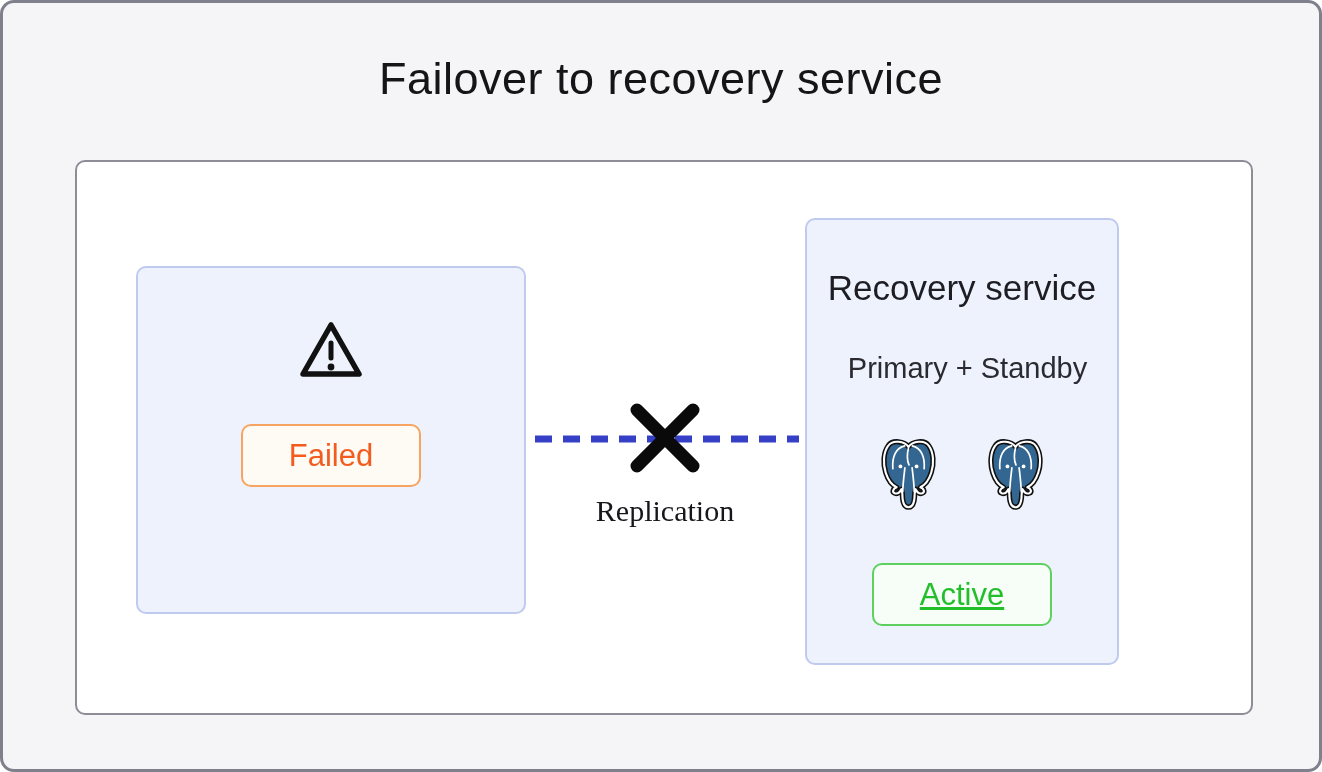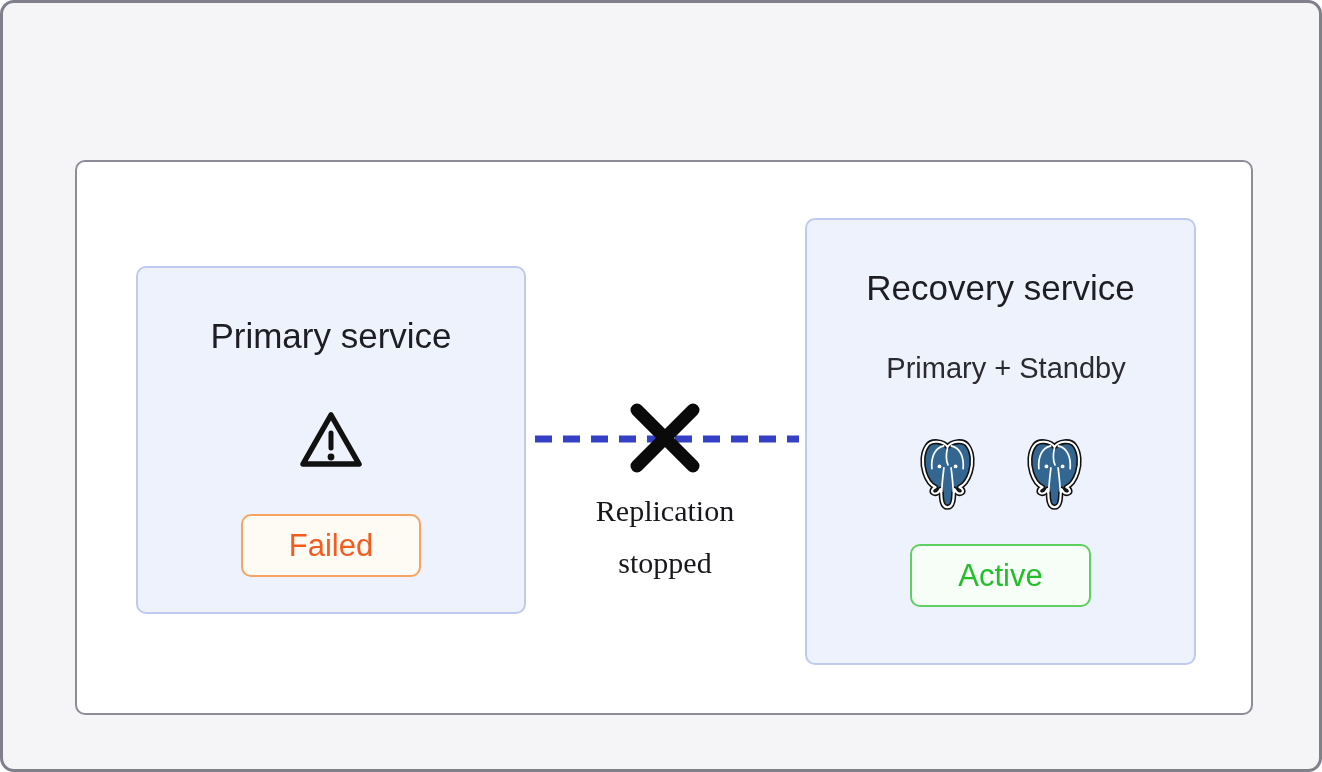--- a/index.html
+++ b/index.html
@@ -14,56 +14,56 @@
   }
   .panel {
     position:absolute; left:72px; top:157px; width:1178px; height:555px; box-sizing:border-box;
     background:#ffffff; border:2px solid #8d8d98; border-radius:10px;
   }
   .service-box {
     position:absolute; box-sizing:border-box; text-align:center;
     background:#eef2fc; border:2px solid #bfcaee; border-radius:10px;
   }
   .box-primary  { left:59px;  top:104px; width:390px; height:348px; }
-  .box-recovery { left:728px; top:56px;  width:391px; height:447px; }
+  .box-recovery { left:728px; top:56px;  width:314px; height:447px; }
   .box-title {
     margin:46px 0 0 0; font-size:35px; line-height:44px; font-weight:400; color:#1d1d23;
   }
   .box-subtitle {
     margin:40px 0 0 11px; font-size:29px; line-height:36px; font-weight:400; color:#2a2a30;
   }
   .warning-icon { display:block; margin:51px auto 0 auto; }
   .pg-row { margin:51px auto 0 auto; display:flex; justify-content:center; gap:50px; }
   .badge {
     display:inline-block; box-sizing:border-box; border-radius:10px;
     font-size:31px; line-height:31px; padding:14px 46px; font-weight:400;
   }
   .badge-failed {
     margin-top:43px; color:#f25c1f; background:#fefaf4; border:2px solid #f7a462;
   }
   .badge-active {
-    margin-top:34px; color:#22bf2b; background:#f7fdf7; border:2px solid #5ed05f;
+    margin-top:53px; color:#22bf2b; background:#f7fdf7; border:2px solid #5ed05f;text-decoration:underline;
   }
   .dash-line { position:absolute; left:530px; top:432px; width:266px; height:8px; }
   .x-mark    { position:absolute; left:620px; top:393px; width:84px;  height:84px; }
   .link-label {
     position:absolute; left:512px; top:482px; width:300px;
     text-align:center; font-size:30px; line-height:52px; color:#17171b;font-family:Liberation Serif, serif;
   }
 </style>
 </head>
 <body>
 
 <div class="canvas">
 
+  <h1 class="page-title">Failover to recovery service</h1>
 
   <div class="panel">
 
     <div class="service-box box-primary">
-      <div class="box-title">Primary service</div>
       <svg class="warning-icon" width="68" height="62" viewBox="0 0 68 62">
         <path d="M34 6 L62 55 L6 55 Z" fill="none" stroke="#111111" stroke-width="5.5" stroke-linejoin="round"></path>
         <line x1="34" y1="24" x2="34" y2="39" stroke="#111111" stroke-width="5" stroke-linecap="round"></line>
         <circle cx="34" cy="48" r="3.4" fill="#111111"></circle>
       </svg>
       <div>
         <span class="badge badge-failed">Failed</span>
       </div>
     </div>
 
@@ -105,16 +105,15 @@
     <line x1="2" y1="4" x2="266" y2="4" stroke="#3640c6" stroke-width="7" stroke-dasharray="17 11"></line>
   </svg>
 
   <svg class="x-mark" width="84" height="84" viewBox="0 0 84 84">
     <line x1="14" y1="14" x2="70" y2="70" stroke="#0a0a0a" stroke-width="13" stroke-linecap="round"></line>
     <line x1="70" y1="14" x2="14" y2="70" stroke="#0a0a0a" stroke-width="13" stroke-linecap="round"></line>
   </svg>
 
   <div class="link-label">
     <div>Replication</div>
-    <div>stopped</div>
   </div>
 
 </div>
 
 </body></html>

